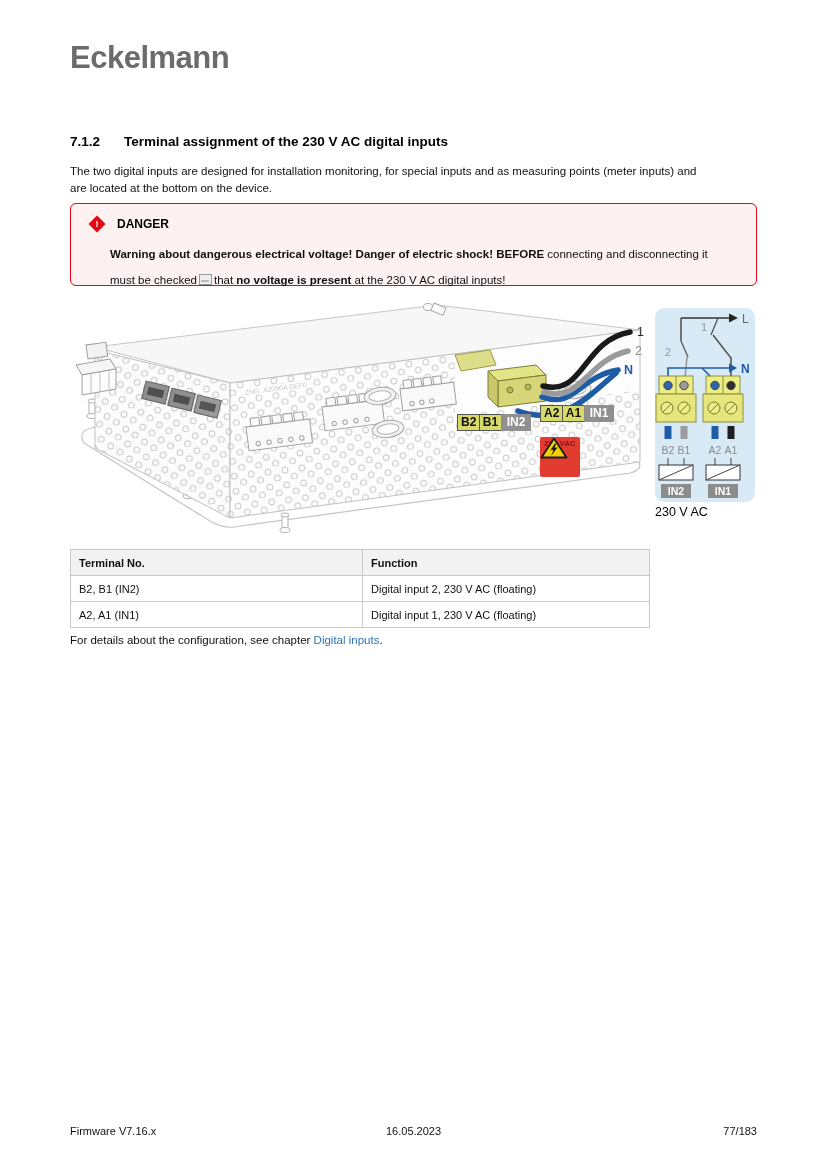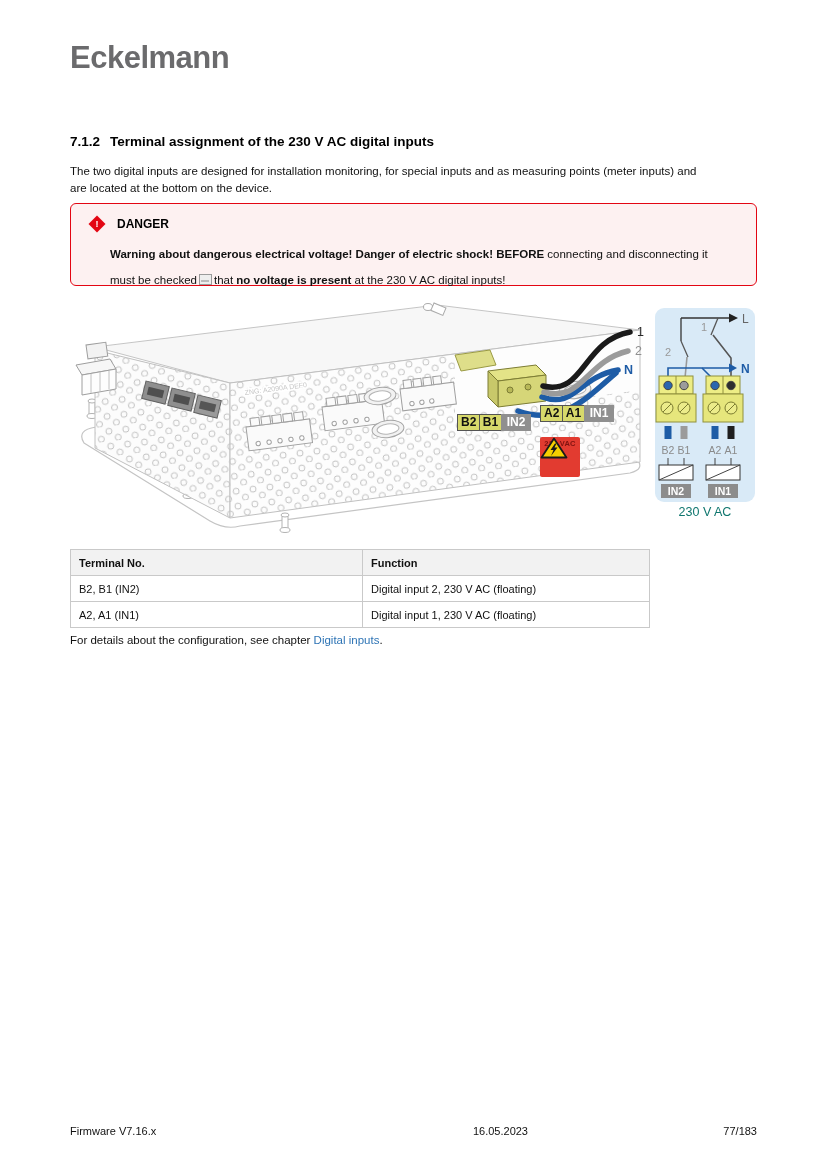--- a/index.html
+++ b/index.html
@@ -4,21 +4,21 @@
 <style>
   html,body{margin:0;padding:0;background:#ffffff;}
   body{width:827px;height:1169px;position:relative;font-family:"Liberation Sans","DejaVu Sans",sans-serif;color:#1a1a1a;overflow:hidden;}
   .abs{position:absolute;}
 
   
   #logo{top:40px;left:70px;font-size:31px;font-weight:bold;color:#6b6b6d;letter-spacing:-0.5px;}
 
   
   #heading{top:134px;left:70px;font-size:13.5px;font-weight:bold;color:#000;display:flex;}
-  #heading .num{margin-right:10px;}
+  #heading .num{margin-right:24px;}
 
   
   #intro{top:163px;left:70px;width:640px;font-size:11.5px;line-height:16.5px;color:#111;}
 
   
   #danger{top:203px;left:70px;width:687px;height:83px;box-sizing:border-box;
     border:1.5px solid #e30613;border-radius:6px;background:#fdf1f1;}
   #danger .head{position:absolute;top:13px;left:18px;display:flex;align-items:center;}
   .diamond{width:12px;height:12px;background:#e30613;transform:rotate(45deg);position:relative;margin:0 6px 0 2px;}
   .diamond span{position:absolute;left:0;top:0;width:12px;height:12px;transform:rotate(-45deg);
@@ -34,36 +34,36 @@
   #figure svg{position:absolute;left:0;top:0;}
 
   .lblgroup{position:absolute;display:flex;font-size:12px;font-weight:bold;line-height:15px;}
   .lblgroup .y{background:#d7d96b;border:1.5px solid #545454;padding:0 3px;color:#111;margin-right:-1.5px;}
   .lblgroup .g{background:#8f8f8f;border:1.5px solid #8f8f8f;color:#fff;padding:0 5px;}
 
   #warnsign{left:470px;top:142px;width:40px;height:40px;background:#e23b30;border-radius:2px;text-align:center;}
   #warnsign .t{font-size:7.5px;font-weight:bold;color:#7e1210;margin-top:2px;letter-spacing:0.2px;}
 
   #panel{left:585px;top:13px;width:100px;height:194px;background:#d9eaf7;border-radius:9px;}
-  #panel-caption{left:585px;top:210px;width:100px;text-align:center;font-size:12.5px;color:#0f766e;}
+  #panel-caption{left:585px;top:210px;width:100px;text-align:left;font-size:12.5px;color:#000000;}
 
   
   #term-table{top:549px;left:70px;width:580px;border-collapse:collapse;font-size:11px;}
   #term-table td{border:1px solid #c9c9c9;padding:5px 8px;height:15px;vertical-align:middle;color:#111;}
   #term-table tr.hd td{background:#f2f2f2;font-weight:bold;}
   #term-table td.c1{width:275px;}
 
   
   #details{top:634px;left:70px;font-size:11.5px;color:#111;}
   #details a{color:#2e74b5;text-decoration:none;}
 
   
   #footer{top:1125px;left:70px;width:687px;display:flex;font-size:11px;color:#111;}
   #footer div{flex:1;}
-  #footer .c{text-align:right;}
+  #footer .c{text-align:center;}
   #footer .r{text-align:right;}
 </style>
 </head>
 <body>
 
 <div class="abs" id="logo">Eckelmann</div>
 
 <div class="abs" id="heading">
   <span class="num">7.1.2</span>
   <span>Terminal assignment of the 230 V AC digital inputs</span>

